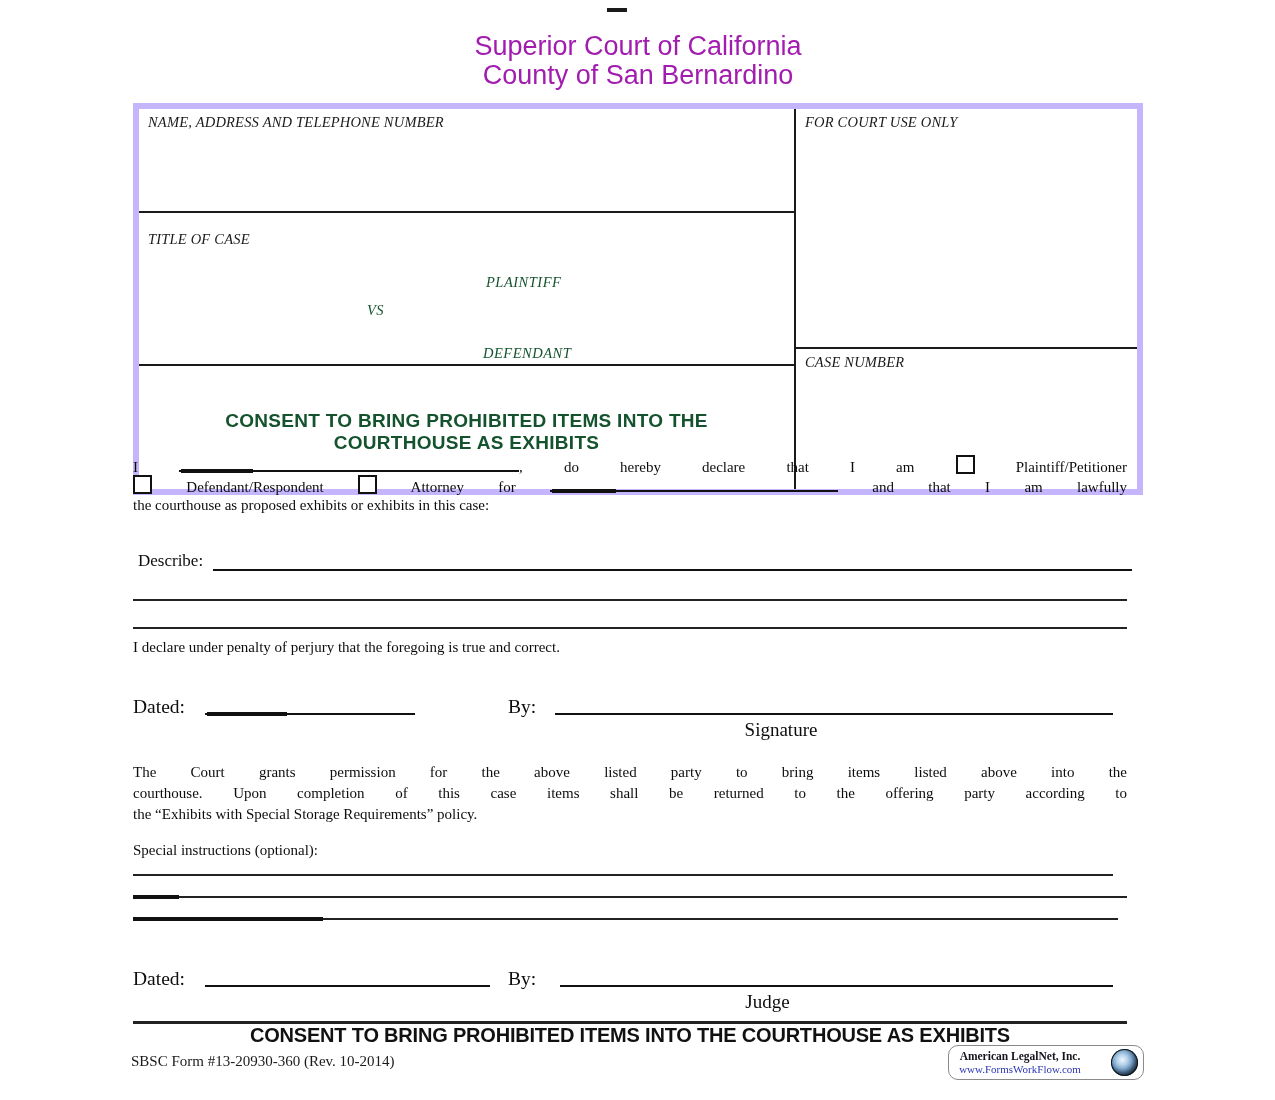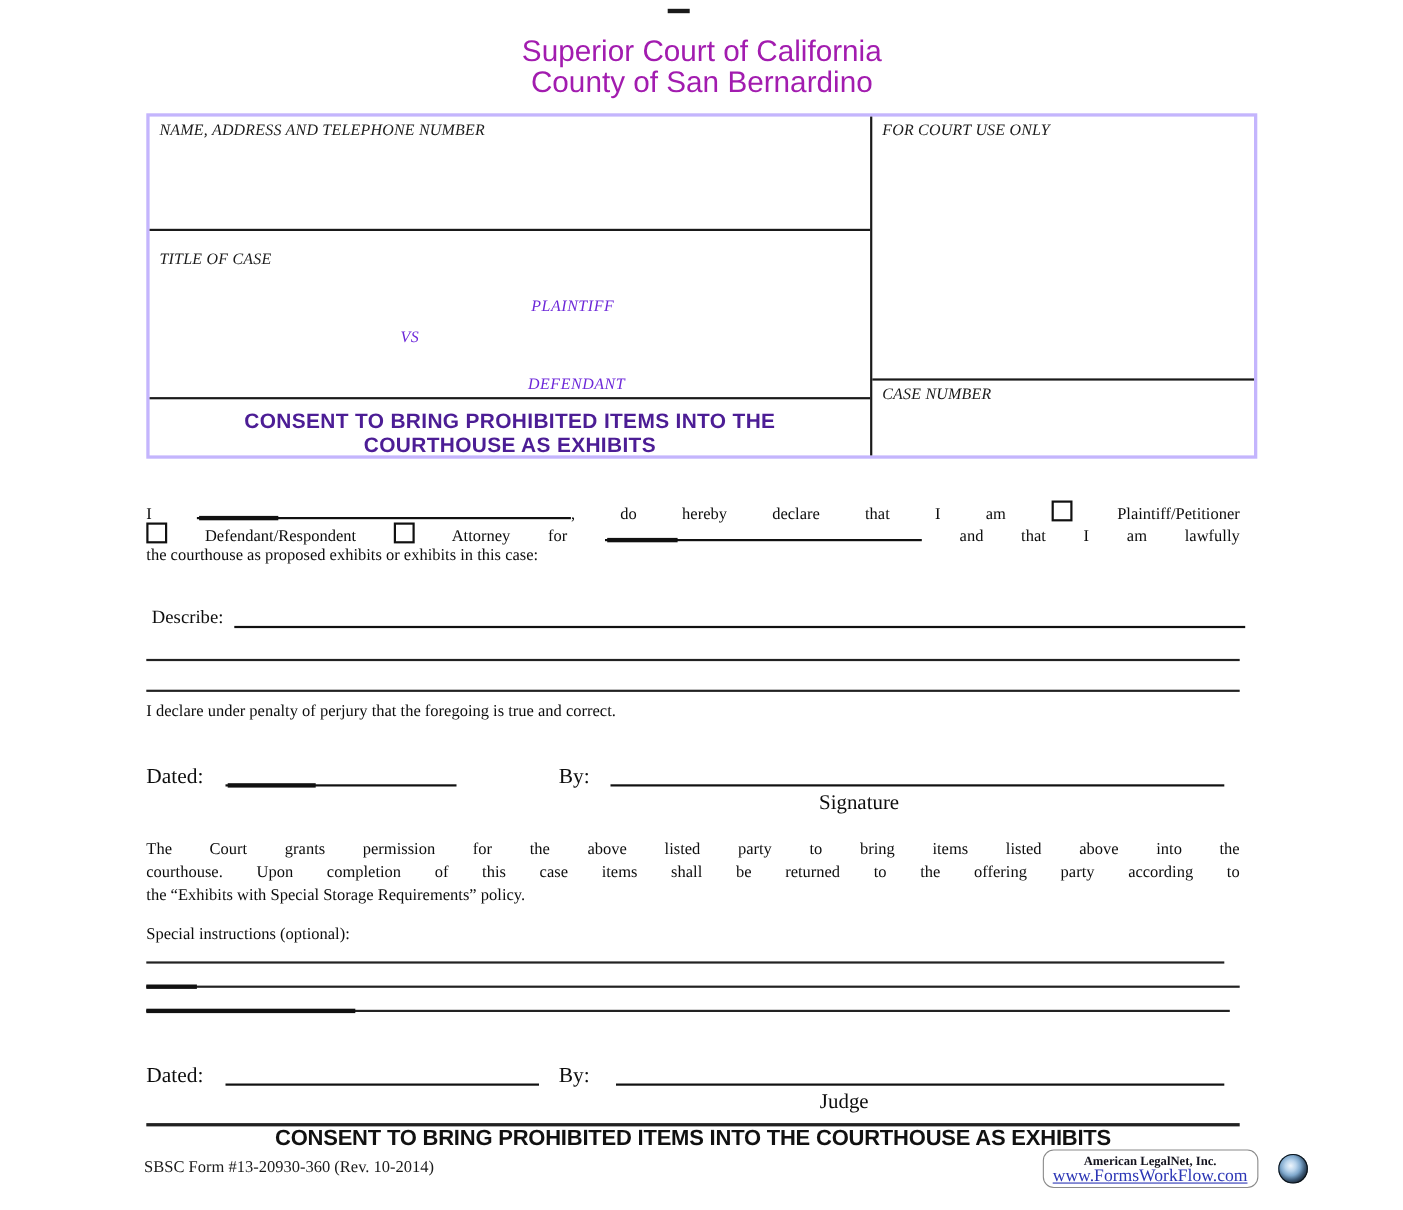--- a/index.html
+++ b/index.html
@@ -8,36 +8,36 @@
     font-family:"Liberation Serif", serif; color:#0d0d0d; overflow:hidden;
   }
   
   .artifact { position:absolute; left:607px; top:8px; width:20px; height:4px; background:#1a1a1a; }
 
   
   .header { position:absolute; left:133px; top:32px; width:1010px; text-align:center;
             font-family:"Liberation Sans", sans-serif; font-size:27px; line-height:29px; color:#a21caf; }
 
   
-  .ctable { position:absolute; left:133px; top:103px; width:1010px; height:314px;
-            border:3px solid #c4b5fd; box-sizing:border-box; }
+  .ctable { position:absolute; left:133px; top:103px; width:1010px; height:392px;
+            border:6px solid #c4b5fd; box-sizing:border-box; }
   .col-left  { position:absolute; left:0; top:0; width:657px; height:100%;
                border-right:2px solid #1a1a1a; box-sizing:border-box; }
   .col-right { position:absolute; left:657px; top:0; right:0; height:100%; }
   .cell { box-sizing:border-box; position:relative; }
   .cell-label { font-style:italic; font-size:14.5px; color:#1a1a1a; letter-spacing:0.2px; }
   .cell-pad { padding:4px 9px; }
   .cell-name  { height:104px; border-bottom:2px solid #1a1a1a; }
   .cell-case  { height:140px; border-bottom:2px solid #1a1a1a;margin-top:13px; }
-  .cell-ftitle{ height:64px; display:flex; flex-direction:column; justify-content:center;
+  .cell-ftitle{ height:64px; display:flex; flex-direction:column; justify-content:flex-end;
                 text-align:center; font-family:"Liberation Sans", sans-serif;
-                font-weight:bold; font-size:19px; line-height:22px; color:#4c1d95; letter-spacing:0.3px; }
+                font-weight:bold; font-size:19px; line-height:22px; color:#14532d; letter-spacing:0.3px;margin-top:24px; }
   .cell-courtuse { height:240px; border-bottom:2px solid #1a1a1a; }
   .cell-casenum  { height:68px; }
-  .pos { position:absolute; font-style:italic; font-size:14.5px; letter-spacing:0.5px; color:#6d28d9; }
+  .pos { position:absolute; font-style:italic; font-size:14.5px; letter-spacing:0.5px; color:#14532d; }
   .pos-plaintiff { left:347px; top:48px; }
   .pos-vs        { left:228px; top:76px; }
   .pos-defendant { left:344px; top:119px; }
 
   
   .body-block { position:absolute; left:133px; width:994px; font-size:15px; line-height:20px; color:#0d0d0d; }
   .jline { text-align:justify; text-align-last:justify; height:20px; }
   .jline-last { text-align:left; height:20px; }
   .para21 .jline, .para21 .jline-last { height:21px; line-height:21px; }
 
@@ -64,21 +64,21 @@
   .bottom-title { position:absolute; left:133px; top:1024px; width:994px; text-align:center;
                   font-family:"Liberation Sans", sans-serif; font-weight:bold; font-size:20px;
                   letter-spacing:-0.2px; color:#111; }
   .form-number { position:absolute; left:131px; top:1053px; font-size:15px; color:#1a1a1a; }
 
   .aln-box { position:absolute; left:948px; top:1045px; width:196px; height:35px;
              border:1.5px solid #8a8a8a; border-radius:10px; box-sizing:border-box;
              display:flex; align-items:center; padding:2px 5px 2px 8px; background:#fff;gap:25px; }
   .aln-text { flex:1; text-align:center; line-height:13px; }
   .aln-name { font-weight:bold; font-size:11.5px; color:#14141f; white-space:nowrap; }
-  .aln-url  { font-size:16px; color:#2b35b5; text-decoration:underline; white-space:nowrap; }
+  .aln-url  { font-size:11px; color:#2b35b5; white-space:nowrap; }
   .aln-globe { width:27px; height:27px; border-radius:50%; flex:0 0 auto; margin-left:3px;
                background:radial-gradient(circle at 42% 40%, #eef5fc 0%, #b9d4ec 22%, #7fa8cc 40%, #3d5a77 58%, #15222e 75%, #06090d 100%);
                box-shadow:0 0 0 1px #0b1218 inset; }
 </style>
 </head>
 <body>
 
 <div class="page">
 
   <div class="artifact"></div>

